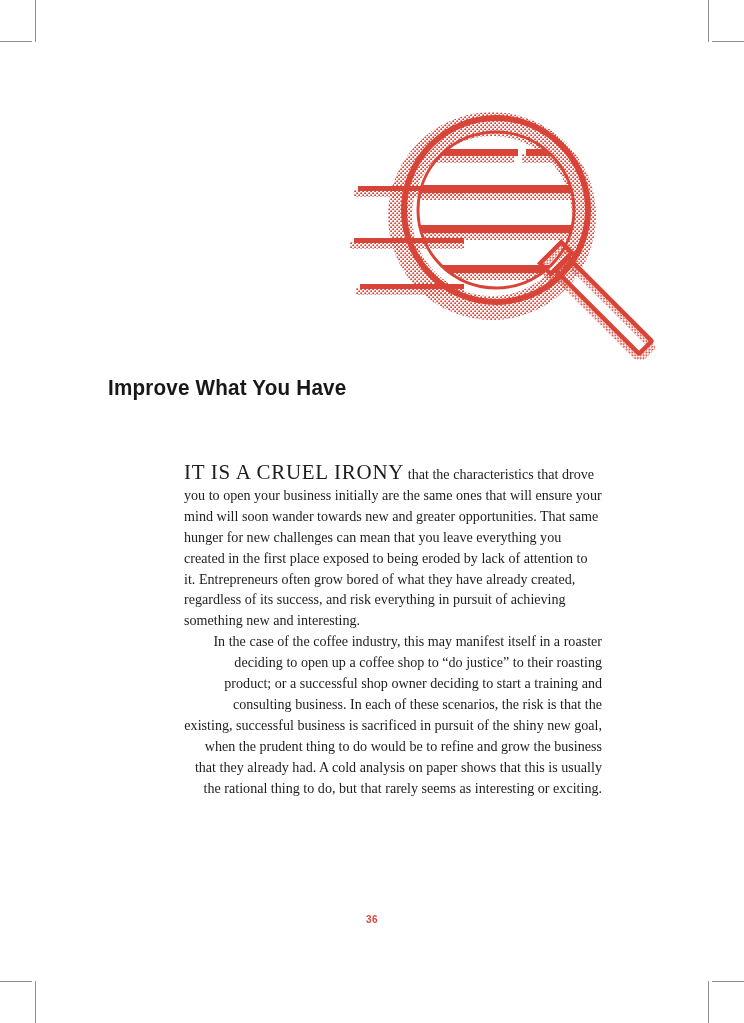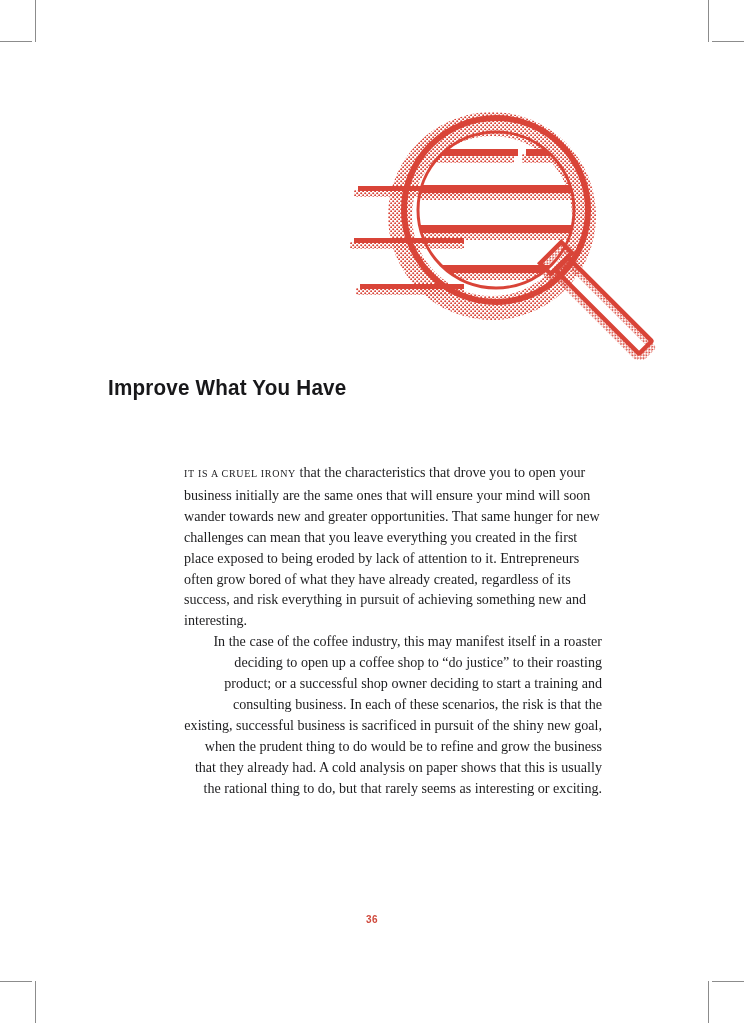--- a/index.html
+++ b/index.html
@@ -77,21 +77,21 @@
     color: #1d1d1f;
     text-align: left;
     hyphens: none;
   }
   .body-copy p.indent {
     text-indent: 26px;
     text-align: right;
   }
   .smallcaps {
     font-variant: small-caps;
-    font-size: 10px;
+    font-size: 21px;
     letter-spacing: 0.72px;
   }
 
   
   .folio {
     position: absolute;
     left: 0;
     top: 914px;
     width: 744px;
     text-align: center;

